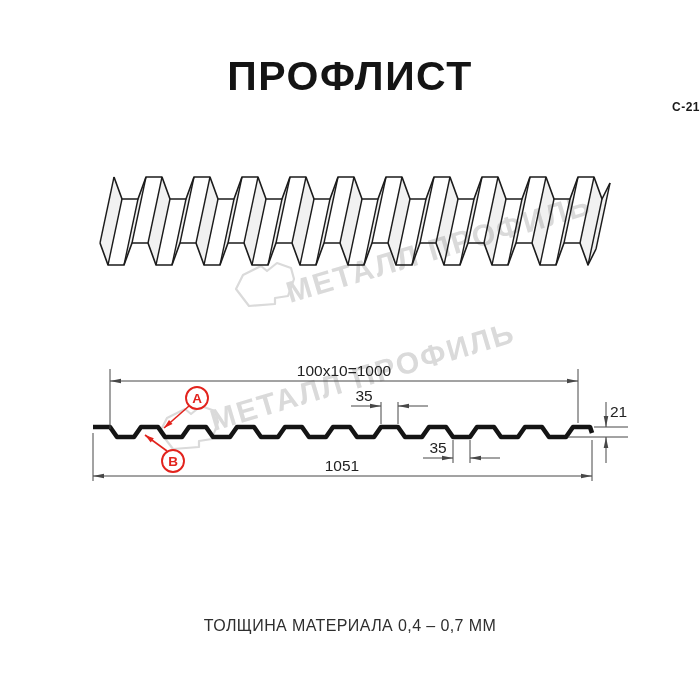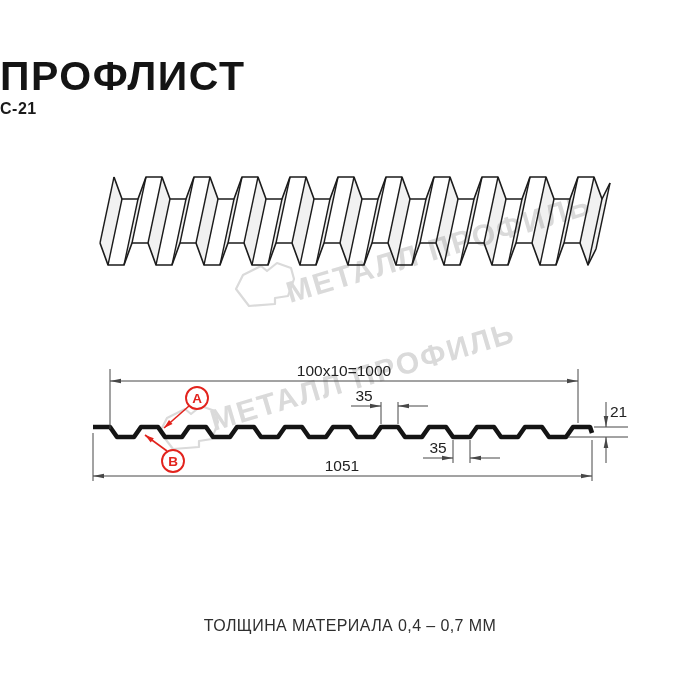--- a/index.html
+++ b/index.html
@@ -1,26 +1,26 @@
 <!DOCTYPE html>
 <html><head>
 <meta charset="utf-8">
 <style>
   html,body{margin:0;padding:0;background:#fff;}
   .page{
     width:700px;height:700px;position:relative;overflow:hidden;background:#ffffff;
     font-family:"Liberation Sans",sans-serif;
   }
   .title{
-    position:absolute;top:56px;left:0;width:100%;
+    position:absolute;top:56px;left:0;width:100%;text-align:center;
     font-size:41px;font-weight:bold;letter-spacing:1.5px;color:#141414;line-height:1;
   }
   .subtitle{
-    position:absolute;top:101px;left:0;width:100%;text-align:left;
-    font-size:16px;font-weight:bold;letter-spacing:.5px;color:#1a1a1a;line-height:1;
+    position:absolute;top:101px;left:0;width:100%;text-align:right;
+    font-size:12px;font-weight:bold;letter-spacing:.5px;color:#1a1a1a;line-height:1;
   }
   .note{
     position:absolute;top:618px;left:0;width:100%;text-align:center;
     font-size:16px;font-weight:normal;letter-spacing:.4px;color:#2e2e2e;line-height:1;
   }
   svg.diagram{position:absolute;left:0;top:0;}
 </style>
 </head>
 <body>
 

